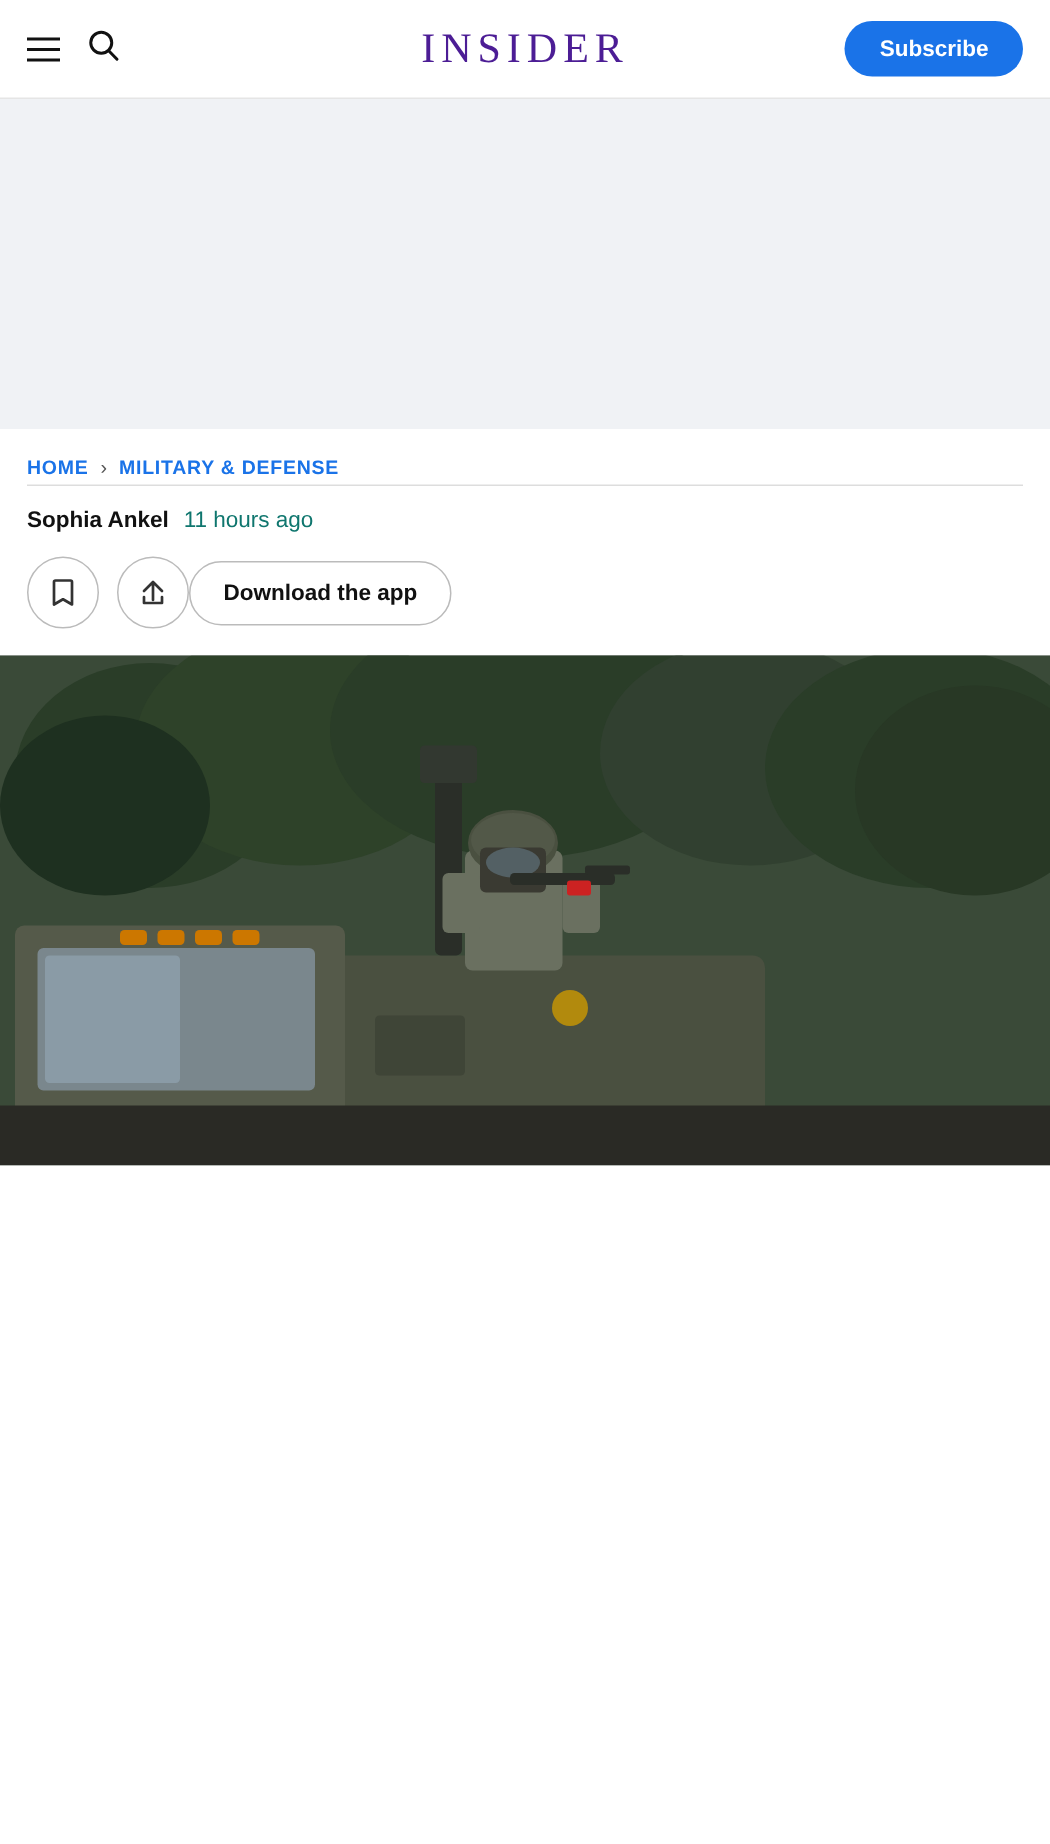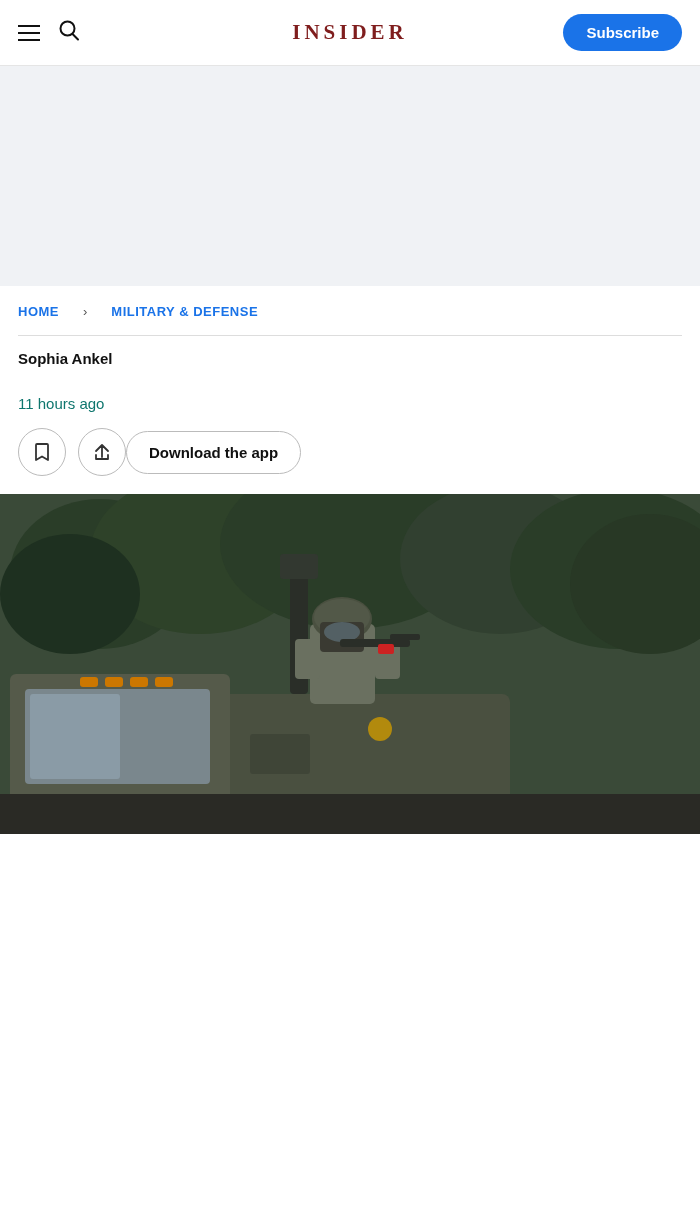--- a/index.html
+++ b/index.html
@@ -35,24 +35,24 @@
     }
     .search-icon {
       font-size: 22px;
       color: #111;
       cursor: pointer;
     }
     .header-title {
       position: absolute;
       left: 50%;
       transform: translateX(-50%);
-      font-size: 21px;
-      font-weight: 700;
+      font-size: 28px;
+      font-weight: 400;
       letter-spacing: 4px;
-      color: #7f1d1d;
+      color: #4c1d95;
       font-family: 'Georgia', serif;
     }
     .subscribe-btn {
       background: #1a73e8;
       color: #fff;
       border: none;
       border-radius: 20px;
       padding: 10px 23px;
       font-size: 15px;
       font-weight: 600;
@@ -69,22 +69,22 @@
 
     
     .content {
       padding: 18px 18px 0 18px;
     }
 
     
     .breadcrumb {
       display: flex;
       align-items: center;
-      gap: 24px;
-      margin-bottom: 16px;
+      gap: 8px;
+      margin-bottom: 4px;
     }
     .breadcrumb-home {
       font-size: 13px;
       font-weight: 700;
       color: #1a73e8;
       text-transform: uppercase;
       letter-spacing: 0.5px;
       cursor: pointer;
     }
     .breadcrumb-separator {
@@ -114,23 +114,22 @@
     .divider {
       height: 1px;
       background: #ddd;
       margin-bottom: 14px;
     }
 
     
     .byline {
       display: flex;
       align-items: flex-start;
-      gap: 28px;
+      gap: 10px;
       margin-bottom: 16px;
-      flex-direction: column;
     }
     .byline-author {
       font-size: 15px;
       font-weight: 700;
       color: #111;
     }
     .byline-time {
       font-size: 15px;
       color: #0f766e;
     }

